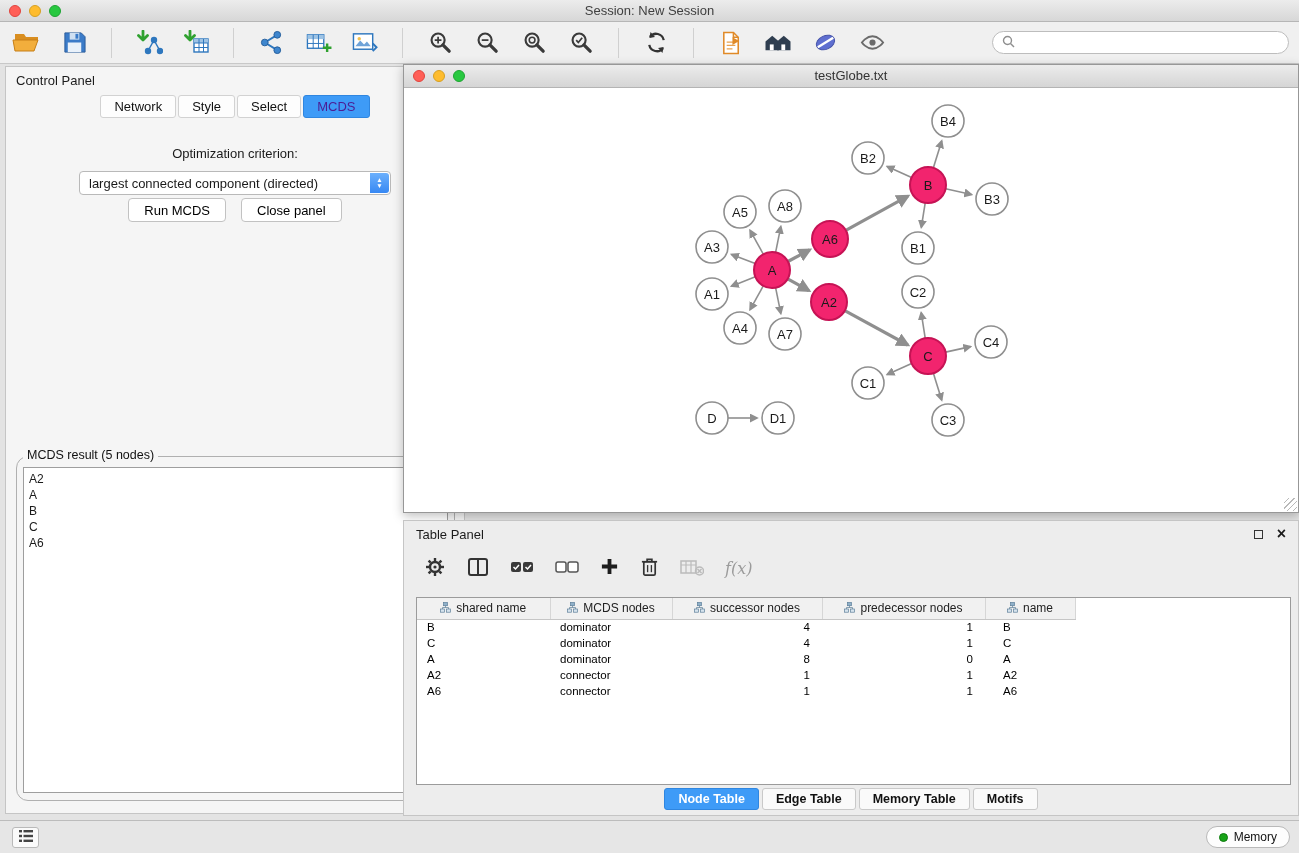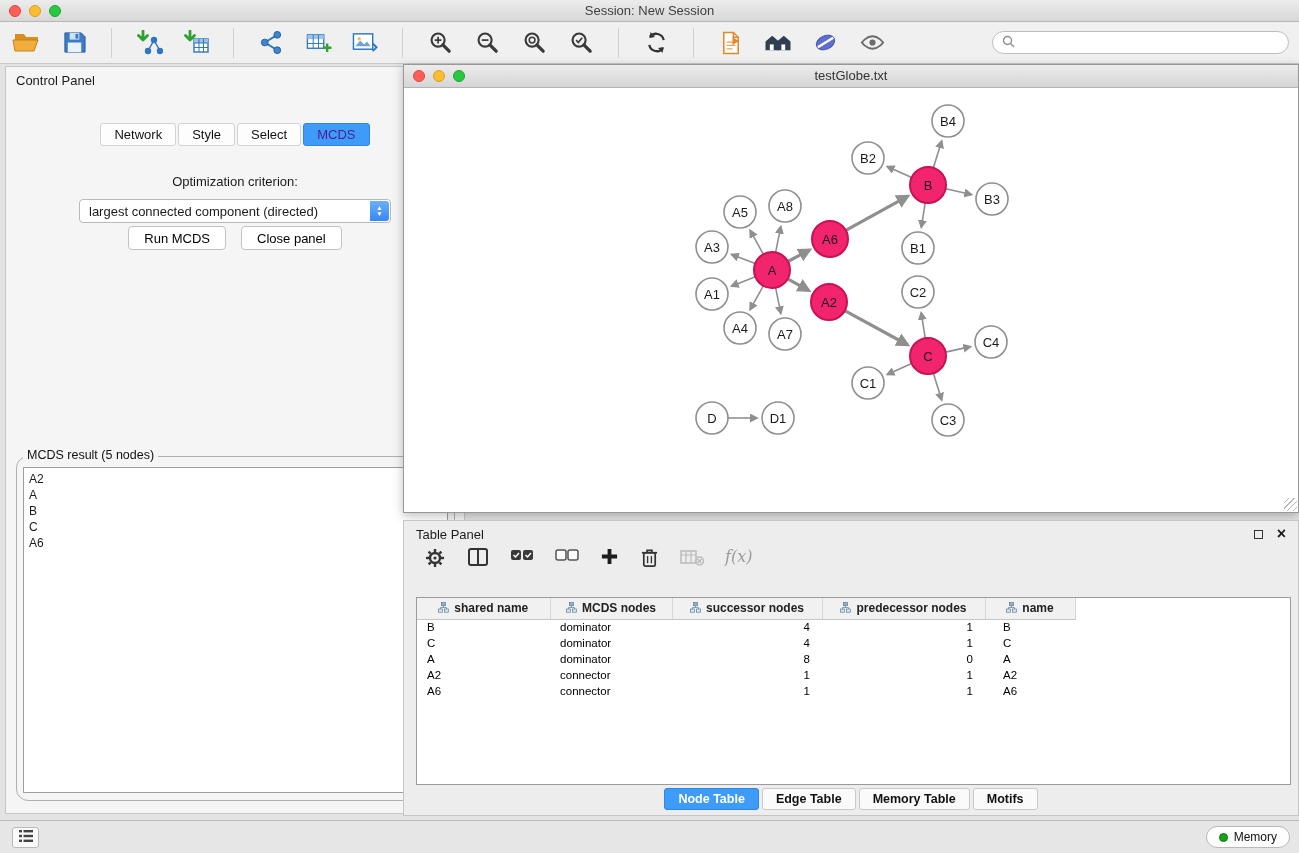--- a/index.html
+++ b/index.html
@@ -31,21 +31,21 @@
   .search{width:297px;height:23px;border:1px solid #bdbdbd;border-radius:12px;background:#fff;display:flex;align-items:center;padding:0 9px;gap:6px;}
   .search input{border:none;outline:none;flex:1;font-size:12px;background:transparent;font-family:"Liberation Sans",sans-serif;}
 
   
   .control-panel{position:absolute;left:5px;top:66px;width:460px;height:748px;background:#f5f5f5;border:1px solid #c5c5c5;}
   .cp-header{height:26px;display:flex;align-items:center;padding:0 10px;font-size:13px;color:#1c1c1c;}
   .hdr-spacer{flex:1;}
   .float-ic{width:9px;height:9px;border:1.5px solid #333;margin-right:14px;display:inline-block;}
   .close-ic{font-size:16px;font-weight:bold;color:#1a1a1a;line-height:1;cursor:pointer;}
   .cp-tabs{display:flex;justify-content:center;gap:2px;padding:2px 0 8px;}
-  .cp-tab{font-size:13px;padding:3px 13px;color:#111;background:#fdfdfd;border:1px solid #d2d2d2;border-radius:3px;cursor:pointer;margin-top:28px;}
+  .cp-tab{font-size:13px;padding:3px 13px;color:#111;background:#fdfdfd;border:1px solid #d2d2d2;border-radius:3px;cursor:pointer;}
   .cp-tab.active{background:var(--accent);border-color:#2f86e0;color:#4c1d95;}
   .opt-label{text-align:center;font-size:13px;margin-top:20px;}
   .dropdown{margin:10px auto 0;width:312px;height:24px;background:#fff;border:1px solid #b9b9b9;border-radius:4px;display:flex;align-items:center;font-size:13px;padding-left:9px;position:relative;cursor:pointer;}
   .dd-value{flex:1;white-space:nowrap;overflow:hidden;}
   .dd-stepper{position:absolute;right:1px;top:1px;bottom:1px;width:19px;background:linear-gradient(#6cb0fc,#3788f3);border-radius:0 3px 3px 0;color:#fff;display:flex;flex-direction:column;align-items:center;justify-content:center;font-size:6.5px;line-height:6px;}
   .cp-buttons{display:flex;justify-content:center;gap:15px;margin-top:3px;}
   .cp-btn{font-size:13px;height:24px;padding:0 15px;background:#fff;border:1px solid #c2c2c2;border-radius:4px;cursor:pointer;font-family:"Liberation Sans",sans-serif;}
   .result-box{position:absolute;left:10px;right:9px;top:389px;bottom:12px;border:1px solid #b0b0b0;border-radius:12px;}
   .result-legend{position:absolute;top:-9px;left:6px;background:#f5f5f5;padding:0 4px;font-size:12.5px;color:#111;}
   .result-list{position:absolute;left:6px;right:6px;top:10px;bottom:7px;background:#fff;border:1px solid #9e9e9e;font-size:12px;padding:3px 5px;overflow:auto;}
@@ -60,26 +60,26 @@
   .node{fill:#fff;stroke:#8f8f8f;stroke-width:1.6;}
   .node.mcds{fill:var(--node-fill);stroke:var(--node-stroke);stroke-width:2;}
   .node-label{font-size:13px;text-anchor:middle;fill:#1a1a1a;font-family:"Liberation Sans",sans-serif;}
   .edge{stroke:var(--edge-color);stroke-width:1.6;}
   .edge.thick{stroke-width:3.2;}
   .resize-grip{position:absolute;right:1px;bottom:1px;width:13px;height:13px;background:repeating-linear-gradient(135deg,transparent 0 3px,#b9b9b9 3px 4px);cursor:nwse-resize;}
 
   
   .table-panel{position:absolute;left:403px;top:520px;width:896px;height:296px;background:#ededed;border:1px solid #c5c5c5;}
   .tp-header{height:26px;display:flex;align-items:center;padding:0 12px;font-size:13px;color:#1c1c1c;}
-  .tp-toolbar{display:flex;align-items:flex-start;gap:21px;height:42px;padding:0 0 0 20px;}
+  .tp-toolbar{display:flex;align-items:center;gap:21px;height:42px;padding:0 0 0 20px;}
   .tp-btn{background:transparent;border:none;display:flex;align-items:center;justify-content:center;cursor:pointer;}
   .fx{font-family:"DejaVu Serif","Liberation Serif",serif;font-style:italic;font-size:16px;color:#9b9b9b;}
   .tp-tablebox{position:absolute;left:12px;right:7px;top:76px;bottom:30px;border:1px solid #9b9b9b;background:#fff;overflow:hidden;}
   table{border-collapse:collapse;width:658px;table-layout:fixed;}
-  thead th{background:#f1f1f1;border-bottom:1px solid #c6c6c6;border-right:1px solid #d6d6d6;height:21px;font-size:12px;font-weight:bold;color:#222;text-align:center;cursor:pointer;}
+  thead th{background:#f1f1f1;border-bottom:1px solid #c6c6c6;border-right:1px solid #d6d6d6;height:21px;font-size:12px;font-weight:normal;color:#222;text-align:center;cursor:pointer;}
   .col-ic{display:inline-block;vertical-align:-1px;margin-right:5px;}
   tbody td{font-size:11.5px;height:16px;color:#000;white-space:nowrap;}
   td.c0{padding-left:10px;}
   td.c1{padding-left:10px;}
   td.c2,td.c3{text-align:right;padding-right:12px;}
   td.c4{padding-left:18px;}
   .bottom-tabs{position:absolute;bottom:5px;left:0;right:0;display:flex;justify-content:center;gap:3px;font-weight:bold;}
   .btab{font-size:12.5px;padding:3px 13px;border:1px solid #c9c9c9;background:#fafafa;border-radius:3px;color:#111;cursor:pointer;}
   .btab.active{background:var(--accent);border-color:#2f86e0;color:#fff;}
 

